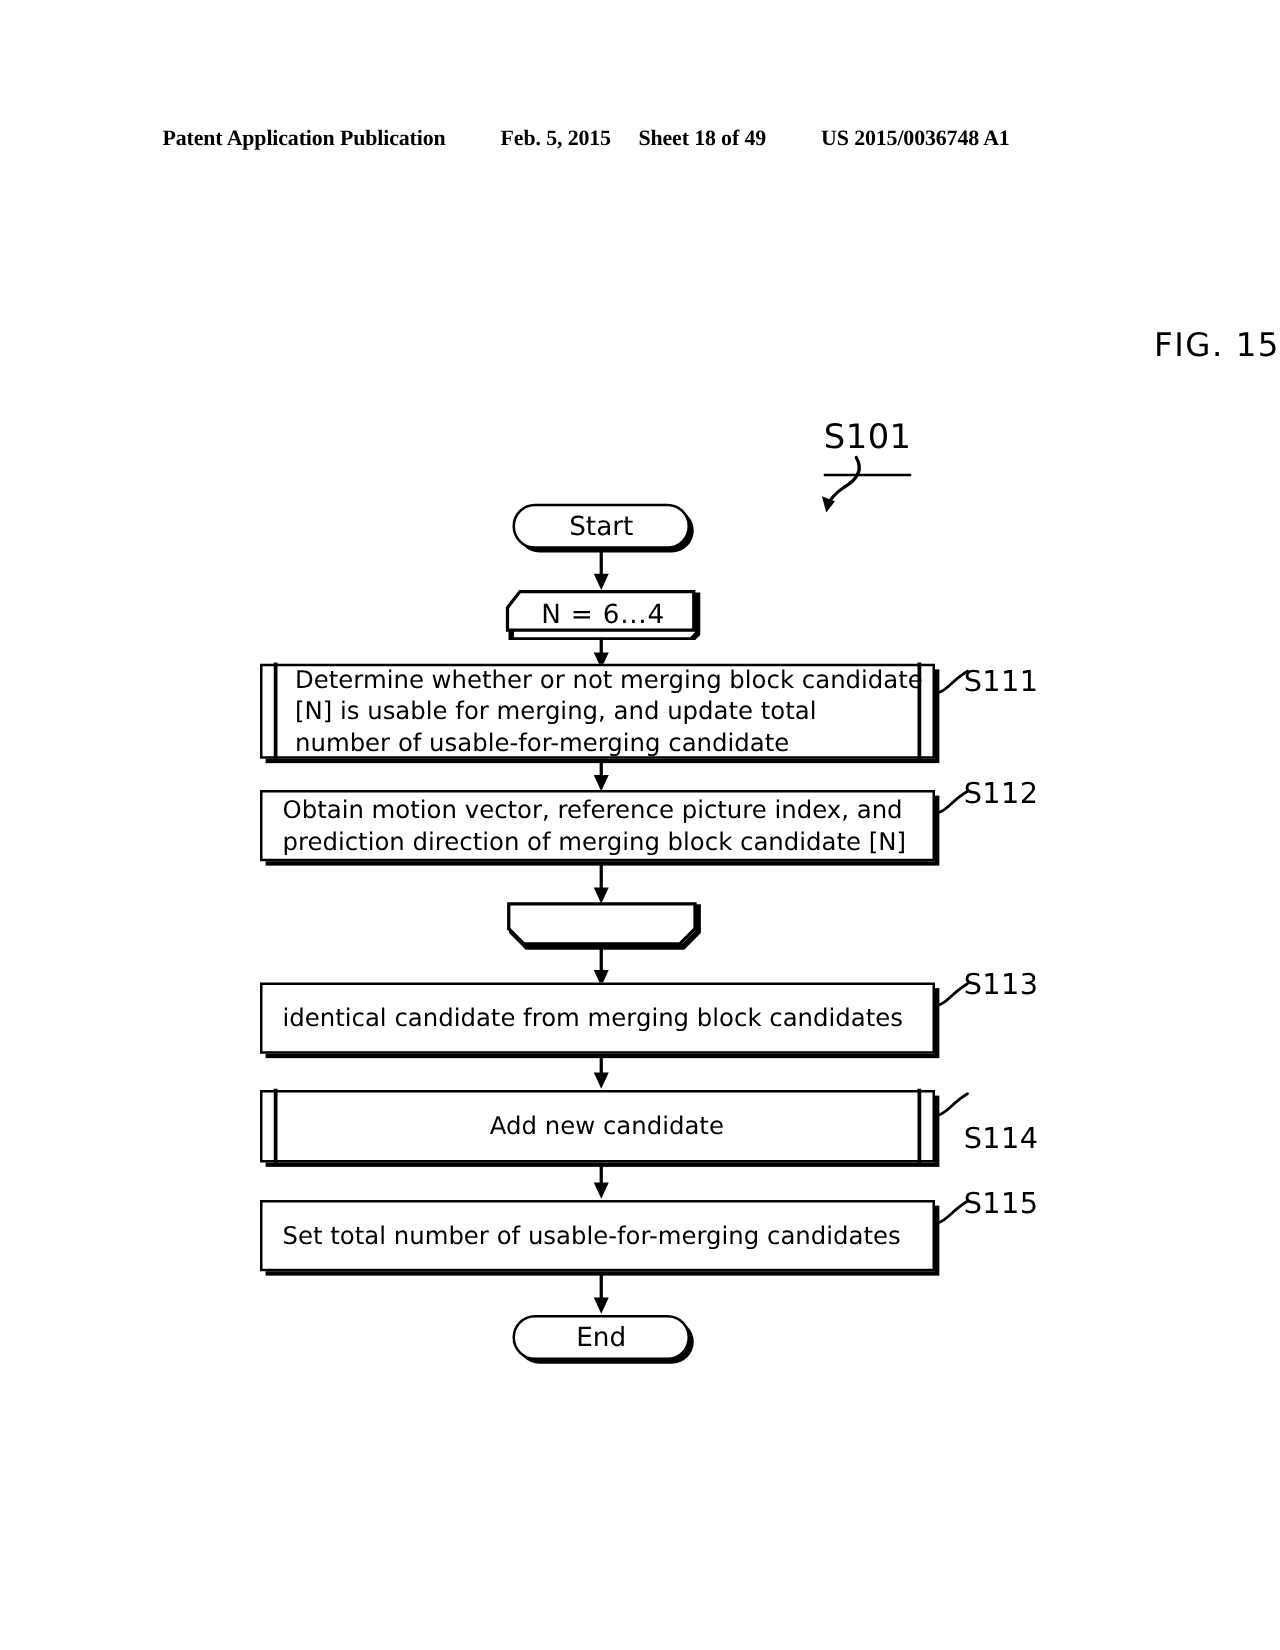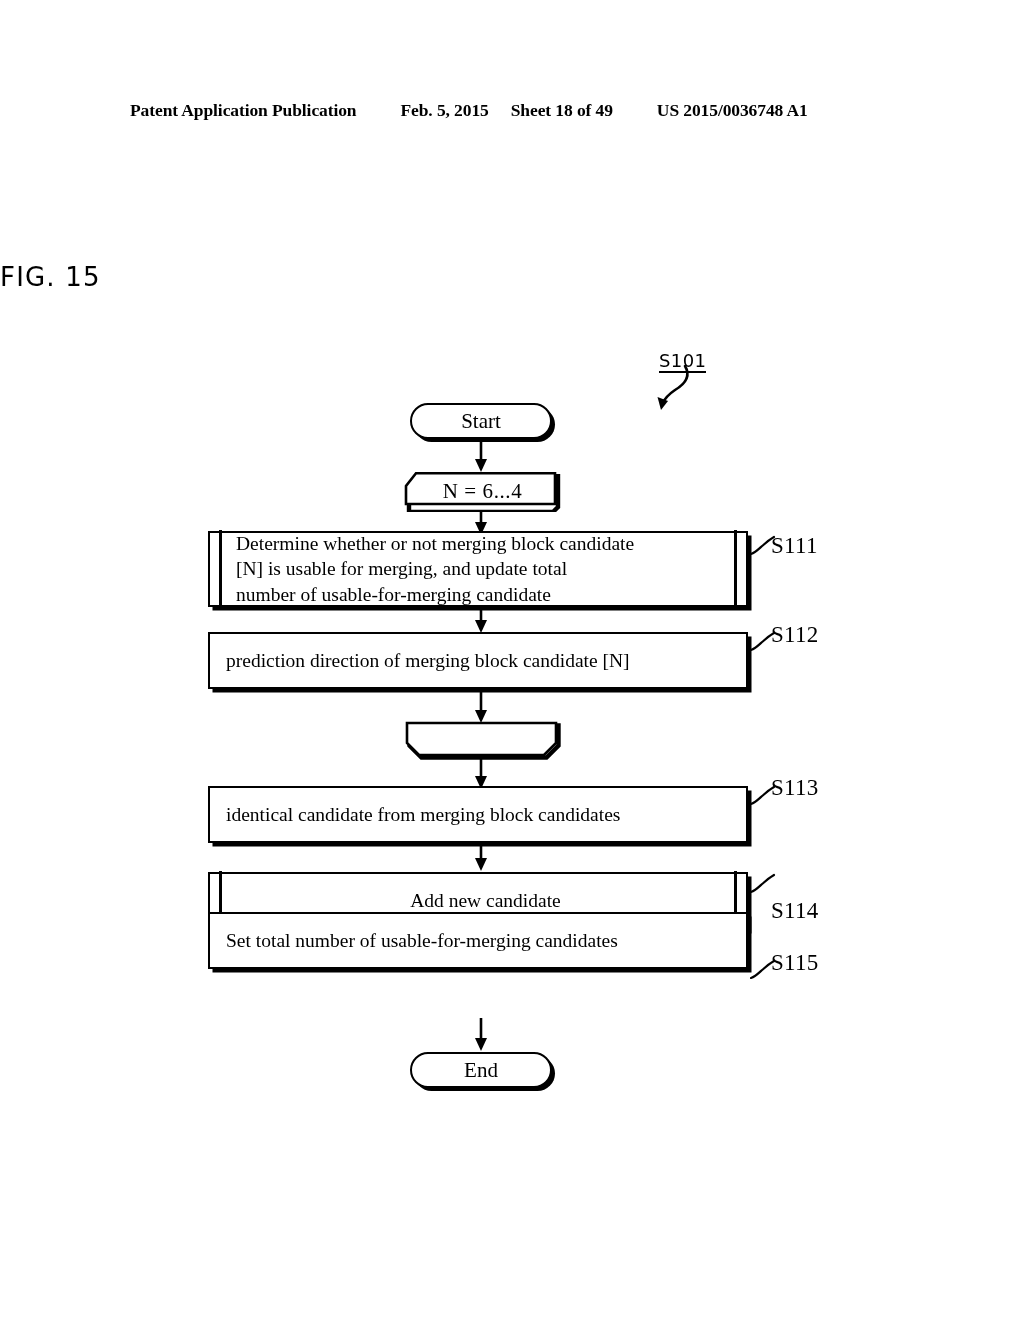--- a/index.html
+++ b/index.html
@@ -36,53 +36,51 @@
   #page-header .hdr-date { margin-left: 44px; }
   #page-header .hdr-sheet { margin-left: 22px; }
   #page-header .hdr-docnum { margin-left: 44px; }
 
   
   #fig-title {
     position: absolute;
     top: 262px;
     left: 0;
     width: 1024px;
-    text-align: left;
+    text-align: right;
     font-size: 26px;
     letter-spacing: 1.2px;
   }
 
   
   #s101-callout {
     position: absolute;
     top: 336px;
     left: 659px;
-    font-size: 18px;
+    font-size: 27px;
     letter-spacing: 0.4px;
     border-bottom: 2.6px solid #000;
-    padding-bottom: 0;
+    padding-bottom: 15px;
     line-height: 1.05;
-    margin-top: 16px;
   }
   #s101-arrow {
     position: absolute;
     top: 364px;
     left: 645px;
     width: 70px;
     height: 50px;
   }
 
   
   #flowchart {
     position: absolute;
     top: 0;
     left: 0;
     width: 1024px;
     height: 1172px;
-    font-family: Liberation Serif, serif;
   }
 
   .node {
     position: absolute;
     background: #ffffff;
     border: 2.6px solid #000000;
   }
 
   
   .terminator {
@@ -200,20 +198,21 @@
     <path d="M 1 20 C 8 18, 12 10, 24 3" fill="none" stroke="#000" stroke-width="2.2" stroke-linecap="round"></path>
   </svg>
   <div class="step-label" style="left:771px; top:533px;">S111</div>
 
   <svg class="connector" style="left:470px; top:608px; width:24px; height:26px;" viewBox="0 0 24 26">
     <path d="M 11 0 L 11 16" stroke="#000" stroke-width="2.6" fill="none"></path>
     <path d="M 11 25 L 5 12 L 17 12 Z" fill="#000"></path>
   </svg>
 
   <div class="node process" style="left:208px; top:632px; width:540px; height:57px;">
+    <span class="text-line">Obtain motion vector, reference picture index, and</span>
     <span class="text-line">prediction direction of merging block candidate [N]</span>
   </div>
   <svg class="leader" style="left:750px; top:630px; width:26px; height:22px;" viewBox="0 0 26 22">
     <path d="M 1 20 C 8 18, 12 10, 24 3" fill="none" stroke="#000" stroke-width="2.2" stroke-linecap="round"></path>
   </svg>
   <div class="step-label" style="left:771px; top:622px;">S112</div>
 
   <svg class="connector" style="left:470px; top:690px; width:24px; height:34px;" viewBox="0 0 24 34">
     <path d="M 11 0 L 11 23" stroke="#000" stroke-width="2.6" fill="none"></path>
     <path d="M 11 33 L 5 20 L 17 20 Z" fill="#000"></path>
@@ -249,21 +248,21 @@
   <svg class="leader" style="left:750px; top:872px; width:26px; height:22px;" viewBox="0 0 26 22">
     <path d="M 1 20 C 8 18, 12 10, 24 3" fill="none" stroke="#000" stroke-width="2.2" stroke-linecap="round"></path>
   </svg>
   <div class="step-label" style="left:771px; top:862px;margin-top:36px;">S114</div>
 
   <svg class="connector" style="left:470px; top:931px; width:24px; height:29px;" viewBox="0 0 24 29">
     <path d="M 11 0 L 11 19" stroke="#000" stroke-width="2.6" fill="none"></path>
     <path d="M 11 28 L 5 15 L 17 15 Z" fill="#000"></path>
   </svg>
 
-  <div class="node process" style="left:208px; top:912px; width:540px; height:57px;gap:24px;">
+  <div class="node process" style="left:208px; top:960px; width:540px; height:57px;gap:24px;">
     <span class="text-line">Set total number of usable-for-merging candidates</span>
   </div>
   <svg class="leader" style="left:750px; top:958px; width:26px; height:22px;" viewBox="0 0 26 22">
     <path d="M 1 20 C 8 18, 12 10, 24 3" fill="none" stroke="#000" stroke-width="2.2" stroke-linecap="round"></path>
   </svg>
   <div class="step-label" style="left:771px; top:950px;">S115</div>
 
   <svg class="connector" style="left:470px; top:1018px; width:24px; height:34px;" viewBox="0 0 24 34">
     <path d="M 11 0 L 11 23" stroke="#000" stroke-width="2.6" fill="none"></path>
     <path d="M 11 33 L 5 20 L 17 20 Z" fill="#000"></path>

